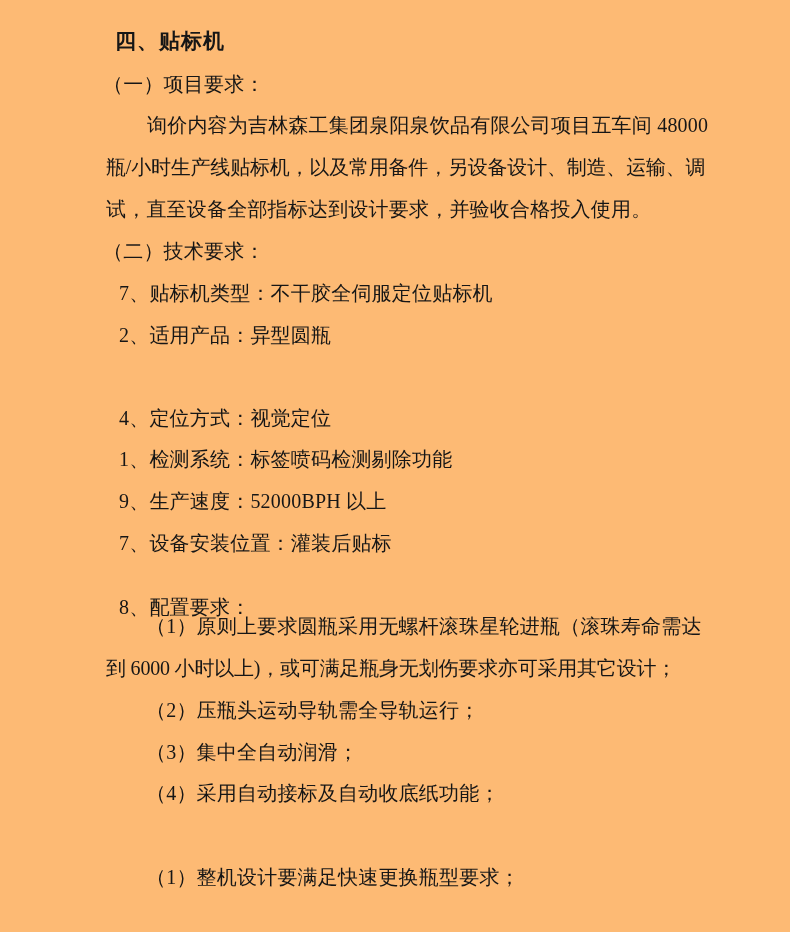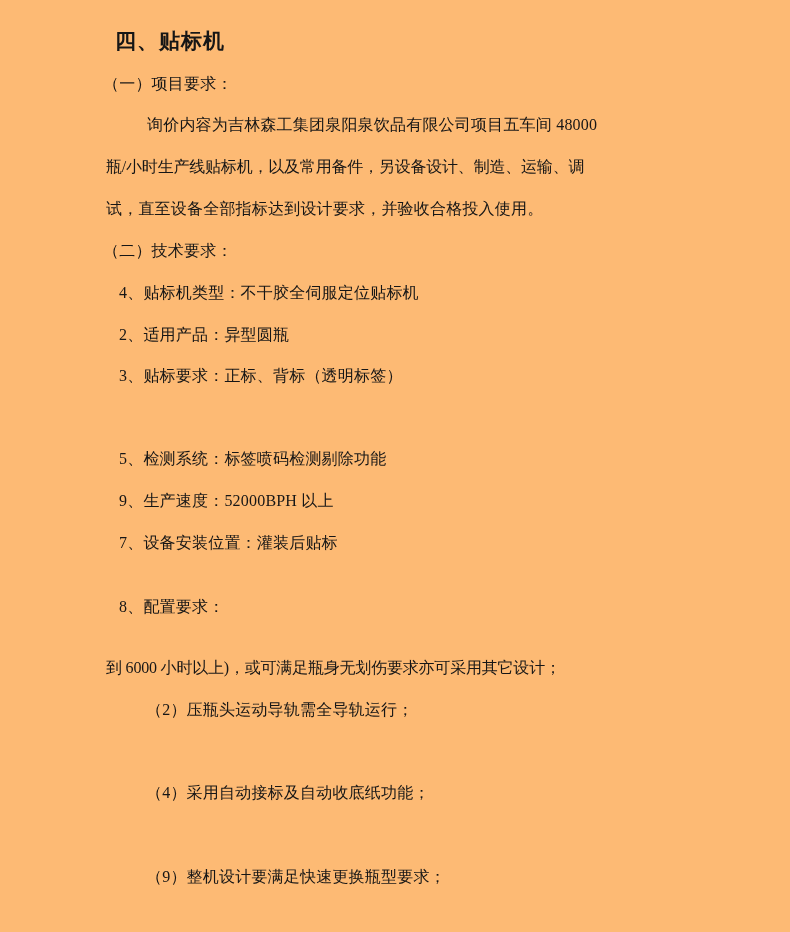--- a/index.html
+++ b/index.html
@@ -12,21 +12,21 @@
     width: 790px;
     height: 932px;
     background: #fdba74;
     overflow: hidden;
     font-family: "Liberation Serif", "DejaVu Serif", serif;
     color: #161616;
   }
   .line {
     position: absolute;
     margin: 0;
-    font-size: 16px;
+    font-size: 20px;
     line-height: 30px;
     white-space: nowrap;
     letter-spacing: 0.2px;
   }
   .line.heading {
     font-weight: bold;
     font-size: 21px;
     letter-spacing: 1px;
   }
   .line.tight {
@@ -50,39 +50,41 @@
   <p class="line x-label" style="top:69px">（一）项目要求：</p>
 
   <p class="line x-indent" style="top:110px">询价内容为吉林森工集团泉阳泉饮品有限公司项目五车间 48000</p>
 
   <p class="line x-flush" style="top:194px">试，直至设备全部指标达到设计要求，并验收合格投入使用。</p>
 
   <p class="line tight x-flush" style="top:152px">瓶/小时生产线贴标机，以及常用备件，另设备设计、制造、运输、调</p>
 
   <p class="line x-label" style="top:236px">（二）技术要求：</p>
 
-  <p class="line x-item" style="top:278px">4、贴标机类型：不干胶全伺服定位贴标机</p>
+  <p class="line x-item" style="top:278px">7、贴标机类型：不干胶全伺服定位贴标机</p>
 
   <p class="line x-item" style="top:320px">2、适用产品：异型圆瓶</p>
 
-  <p class="line x-item" style="top:361px">3、贴标要求：正标、背标（透明标签）</p>
 
+  <p class="line x-item" style="top:403px">4、定位方式：视觉定位</p>
 
-  <p class="line x-item" style="top:444px">5、检测系统：标签喷码检测剔除功能</p>
+  <p class="line x-item" style="top:444px">1、检测系统：标签喷码检测剔除功能</p>
 
   <p class="line x-item" style="top:486px">9、生产速度：52000BPH 以上</p>
 
   <p class="line x-item" style="top:528px">7、设备安装位置：灌装后贴标</p>
 
   <p class="line x-item" style="top:592px">8、配置要求：</p>
 
+  <p class="line x-sub" style="top:611px">（1）原则上要求圆瓶采用无螺杆滚珠星轮进瓶（滚珠寿命需达</p>
 
   <p class="line tight x-flush" style="top:653px">到 6000 小时以上)，或可满足瓶身无划伤要求亦可采用其它设计；</p>
 
   <p class="line x-sub" style="top:695px">（2）压瓶头运动导轨需全导轨运行；</p>
 
+  <p class="line x-sub" style="top:737px">（3）集中全自动润滑；</p>
 
   <p class="line x-sub" style="top:778px">（4）采用自动接标及自动收底纸功能；</p>
 
 
-  <p class="line x-sub" style="top:862px">（9）整机设计要满足快速更换瓶型要求；</p>
+  <p class="line x-sub" style="top:862px">（1）整机设计要满足快速更换瓶型要求；</p>
 
 </div>
 
 </body></html>

